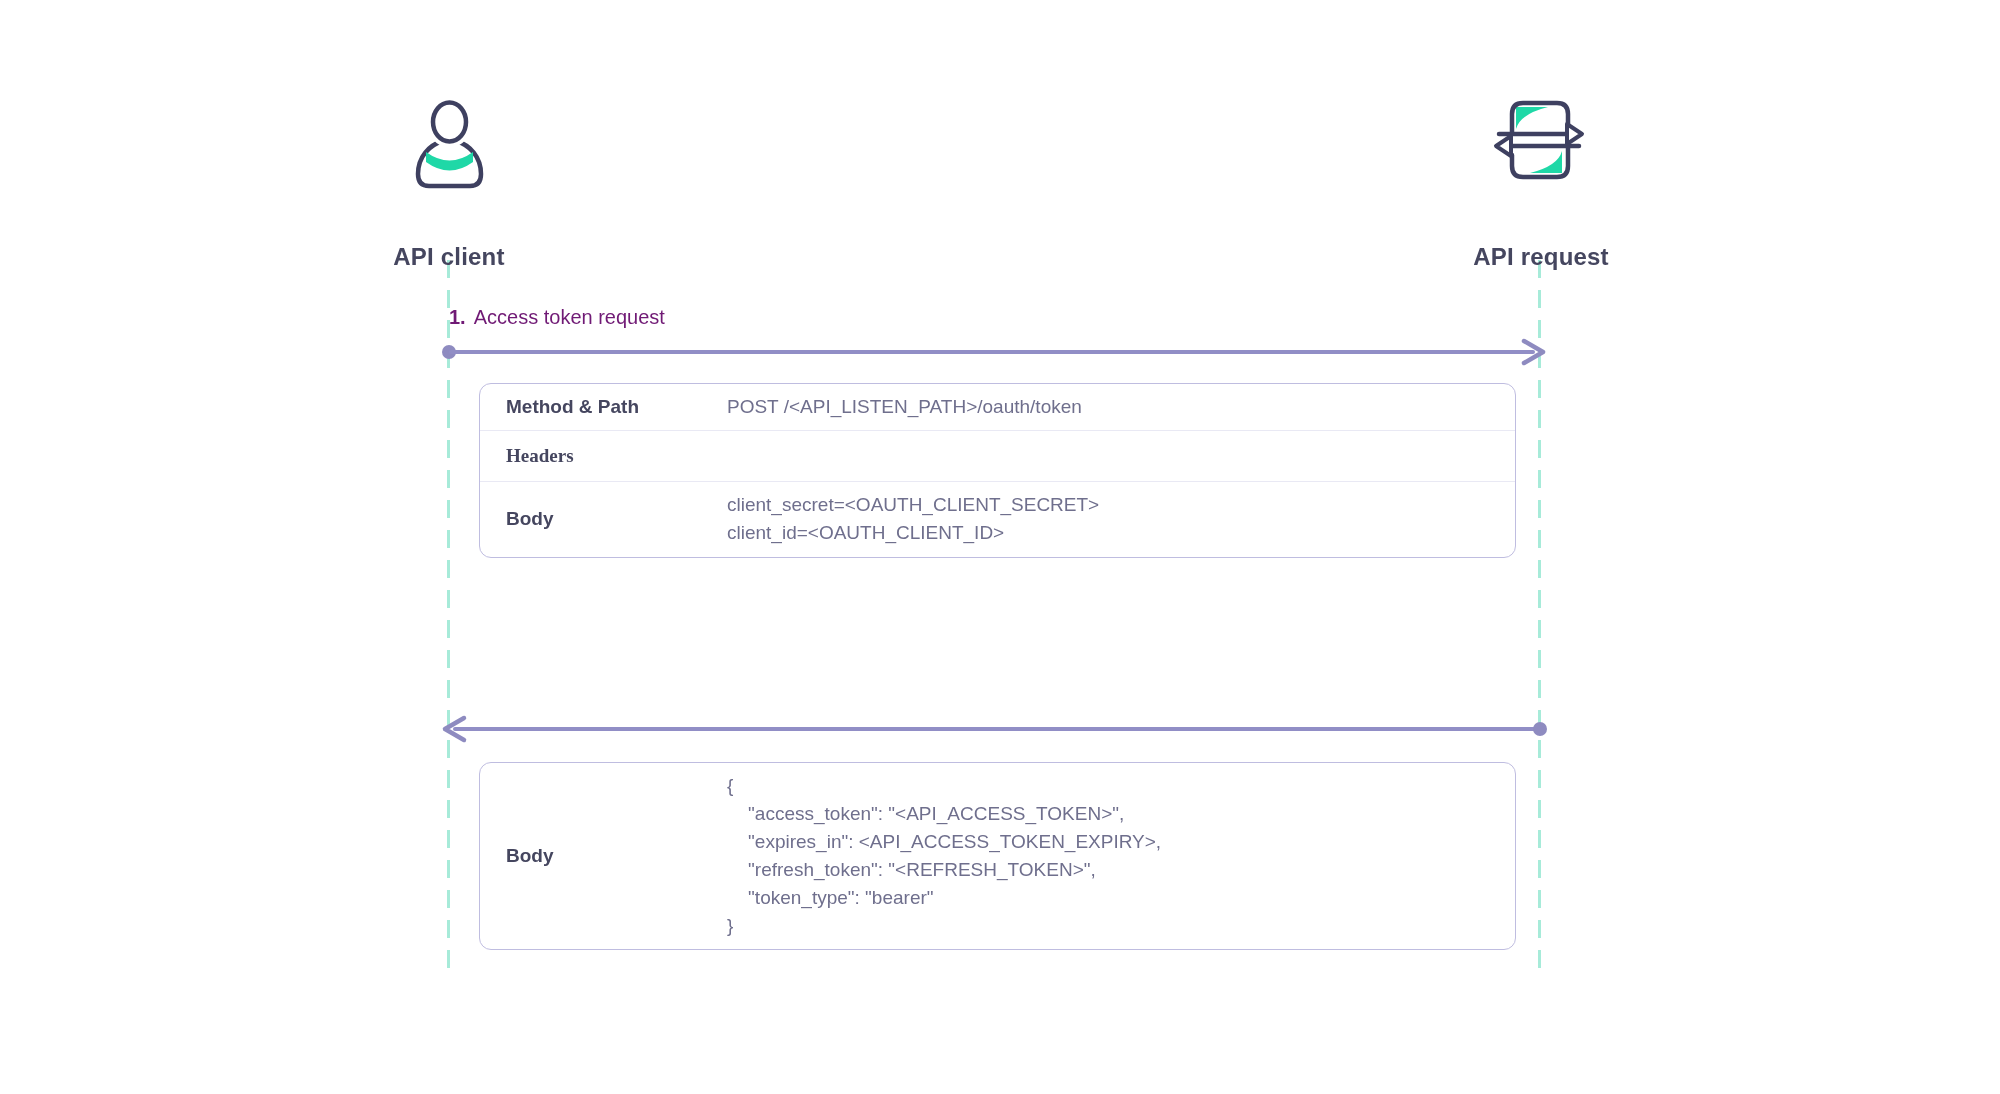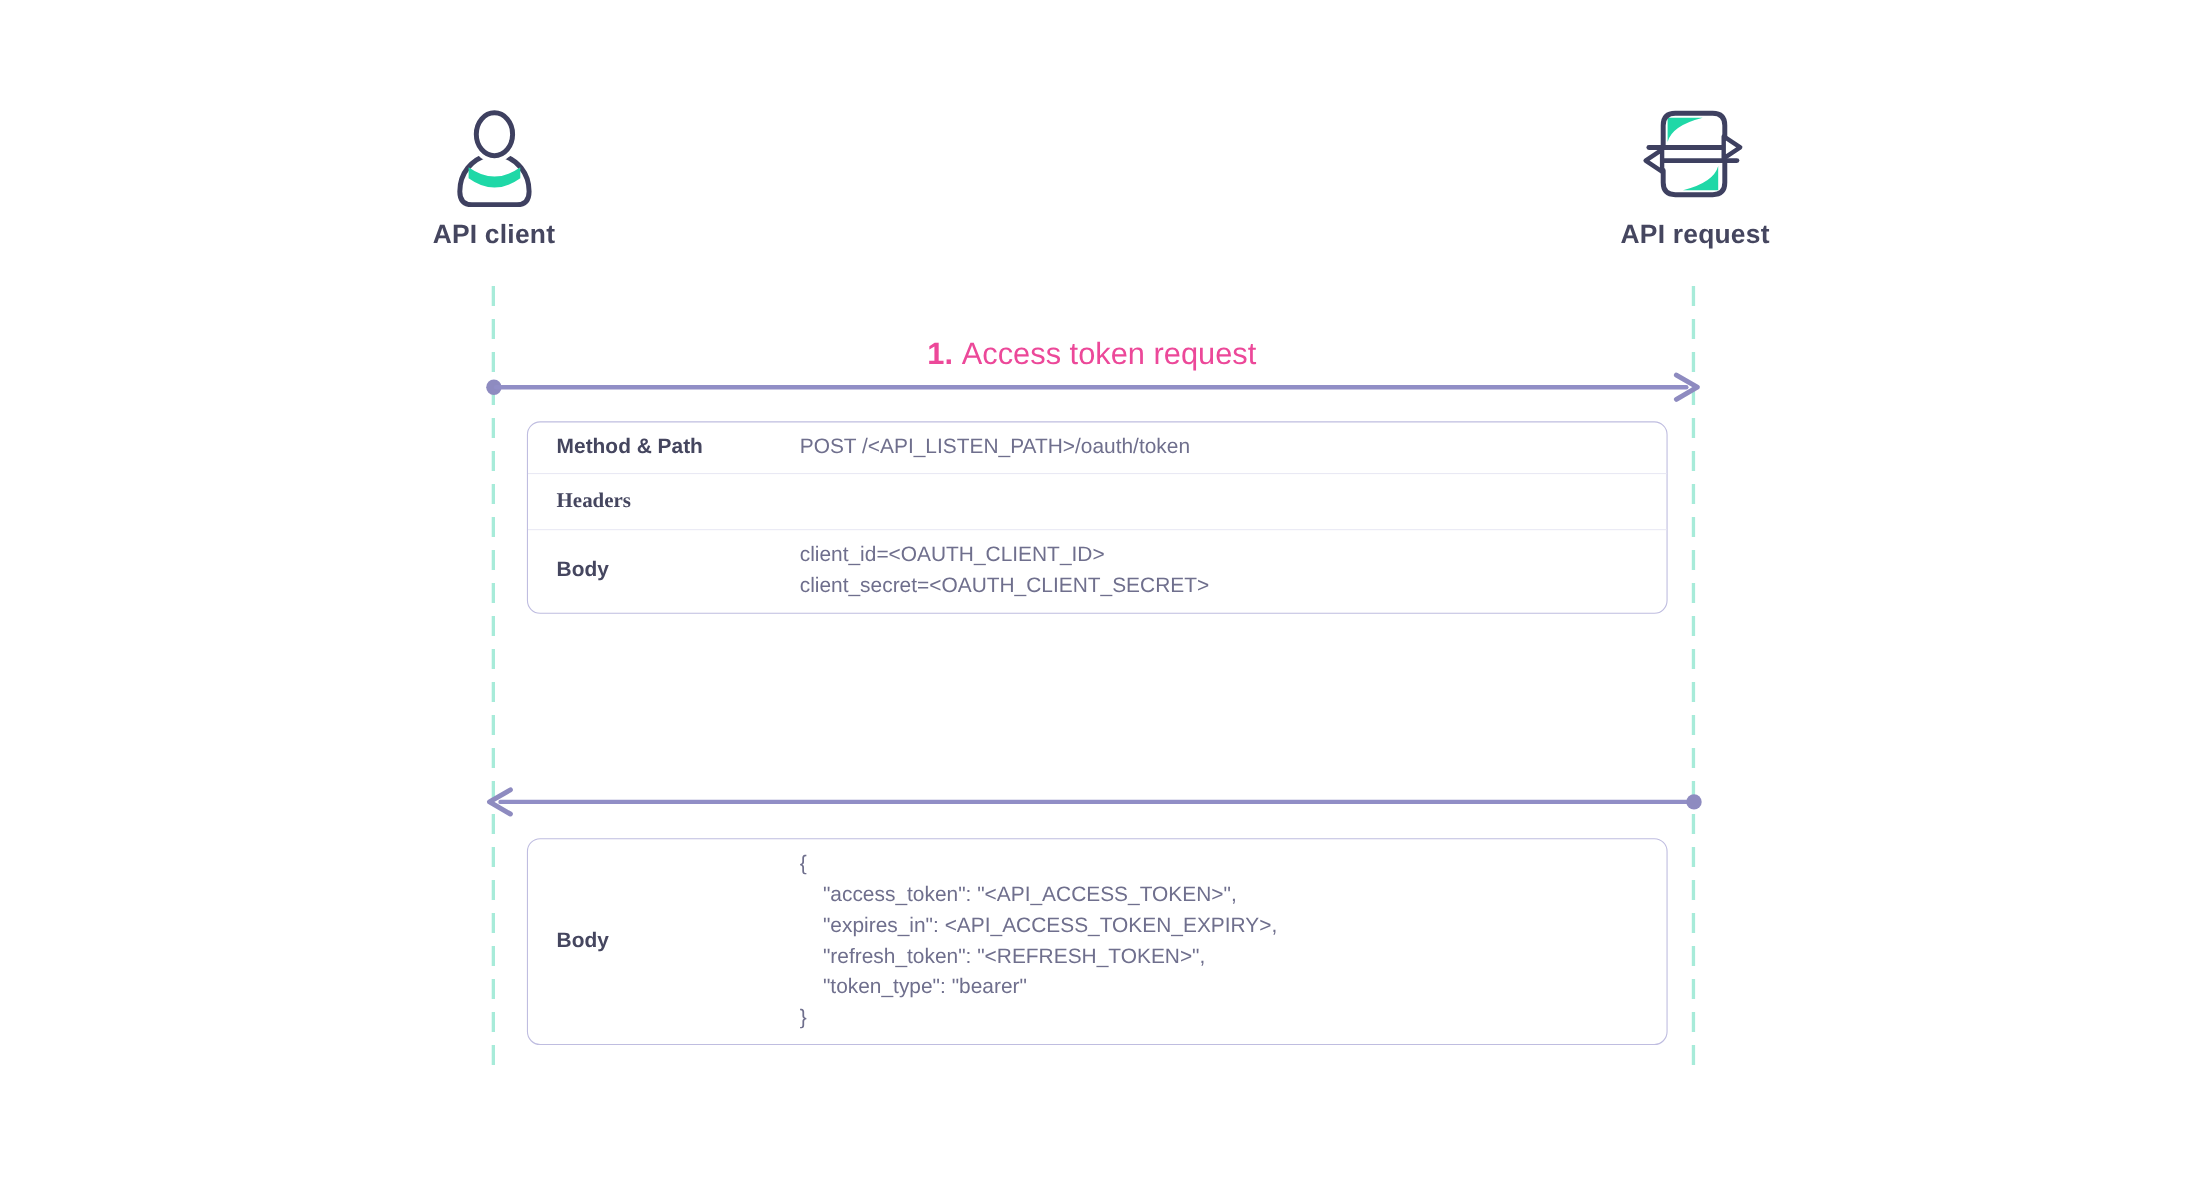--- a/index.html
+++ b/index.html
@@ -15,41 +15,42 @@
 
   
   .actor-label {
     position: absolute;
     width: 200px;
     text-align: center;
     font-size: 24px;
     font-weight: 700;
     color: #45465F;
     letter-spacing: 0.2px;
+    margin-top: 43px;
   }
 
   
   .lifeline {
     position: absolute;
     width: 3px;
     height: 712px;
     top: 260px;
     background: repeating-linear-gradient(180deg,
       #A7EBD9 0px, #A7EBD9 18px,
       transparent 18px, transparent 30px);
   }
 
   
   .msg-label {
     position: absolute;
     left: 449px;
     width: 1087px;
-    text-align: center;
-    font-size: 28px;
-    color: #ec4899;
+    text-align: left;
+    font-size: 20px;
+    color: #701a75;
   }
   .msg-label .num { font-weight: 700; margin-right: 8px; }
   .msg-line {
     position: absolute;
     height: 4px;
     background: #918EC6;
     border-radius: 2px;
   }
   .msg-dot {
     position: absolute;
@@ -138,22 +139,22 @@
       <div class="tvalue">
         <div class="vline">POST /&lt;API_LISTEN_PATH&gt;/oauth/token</div>
       </div>
     </div>
     <div class="trow trow-headers">
       <div class="tlabel">Headers</div>
     </div>
     <div class="trow trow-body">
       <div class="tlabel">Body</div>
       <div class="tvalue">
+        <div class="vline">client_secret=&lt;OAUTH_CLIENT_SECRET&gt;</div>
         <div class="vline">client_id=&lt;OAUTH_CLIENT_ID&gt;</div>
-        <div class="vline">client_secret=&lt;OAUTH_CLIENT_SECRET&gt;</div>
       </div>
     </div>
   </div>
 
   <div class="msg-line" style="left:453px; top:727px; width:1086px"></div>
   <div class="msg-dot" style="left:1533px; top:722px"></div>
   <div class="abs" style="left:441px; top:714px">
     <svg width="30" height="30" viewBox="0 0 30 30">
       <polyline points="23,4 4,15 23,26" fill="none" stroke="#8E8BC0" stroke-width="4.5" stroke-linecap="round" stroke-linejoin="round"></polyline>
     </svg>

